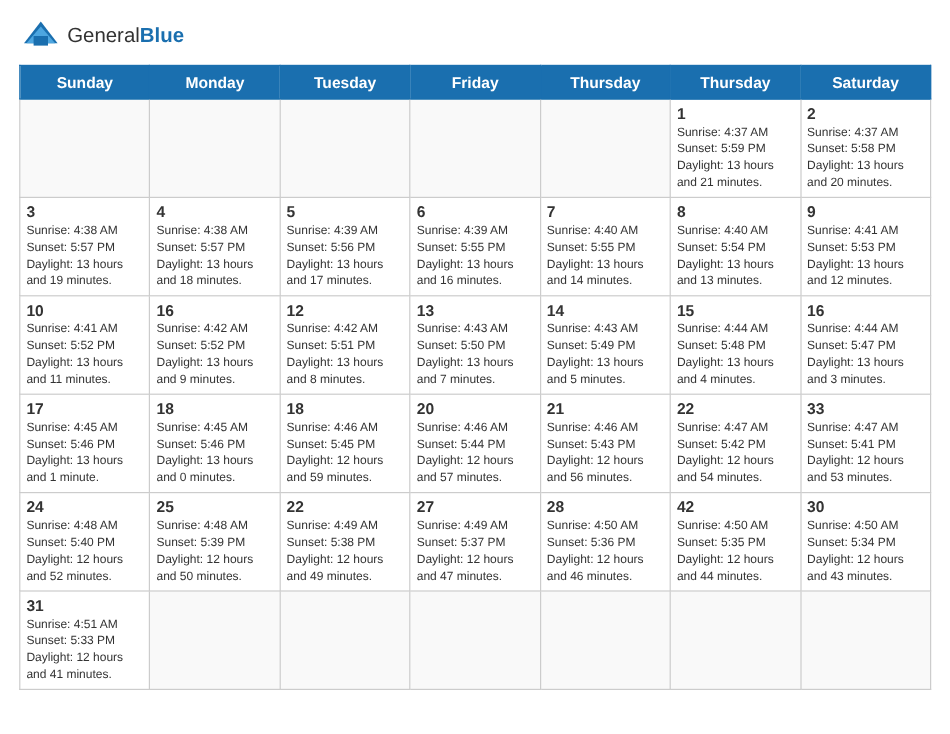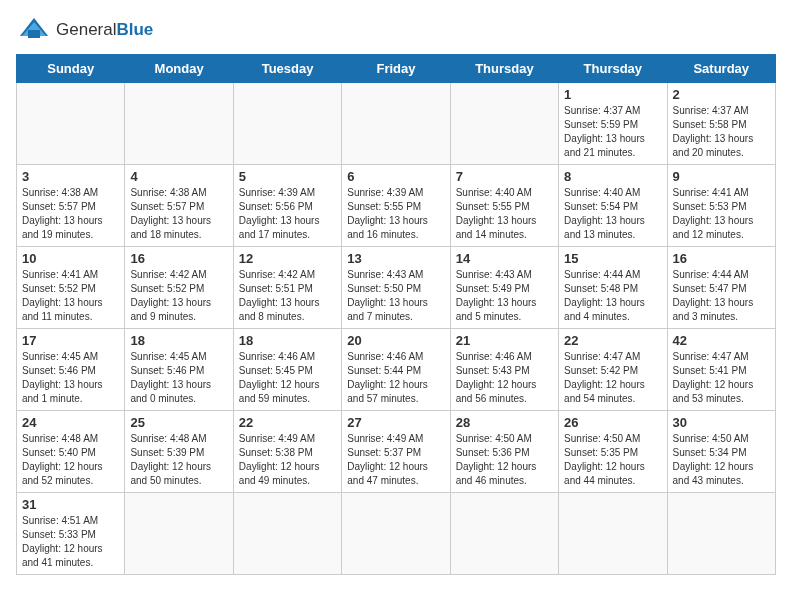--- a/index.html
+++ b/index.html
@@ -272,21 +272,21 @@
 and 56 minutes.</div>
         </td>
         <td>
           <span class="day-num">22</span>
           <div class="day-info" style="white-space: pre-line;">Sunrise: 4:47 AM
 Sunset: 5:42 PM
 Daylight: 12 hours
 and 54 minutes.</div>
         </td>
         <td>
-          <span class="day-num">42</span>
+          <span class="day-num">33</span>
           <div class="day-info" style="white-space: pre-line;">Sunrise: 4:47 AM
 Sunset: 5:41 PM
 Daylight: 12 hours
 and 53 minutes.</div>
         </td>
       </tr>
       <tr>
         <td>
           <span class="day-num">24</span>
           <div class="day-info" style="white-space: pre-line;">Sunrise: 4:48 AM
@@ -316,21 +316,21 @@
 and 47 minutes.</div>
         </td>
         <td>
           <span class="day-num">28</span>
           <div class="day-info" style="white-space: pre-line;">Sunrise: 4:50 AM
 Sunset: 5:36 PM
 Daylight: 12 hours
 and 46 minutes.</div>
         </td>
         <td>
-          <span class="day-num">26</span>
+          <span class="day-num">42</span>
           <div class="day-info" style="white-space: pre-line;">Sunrise: 4:50 AM
 Sunset: 5:35 PM
 Daylight: 12 hours
 and 44 minutes.</div>
         </td>
         <td>
           <span class="day-num">30</span>
           <div class="day-info" style="white-space: pre-line;">Sunrise: 4:50 AM
 Sunset: 5:34 PM
 Daylight: 12 hours

